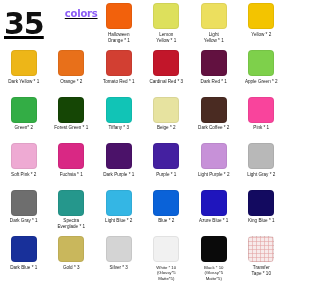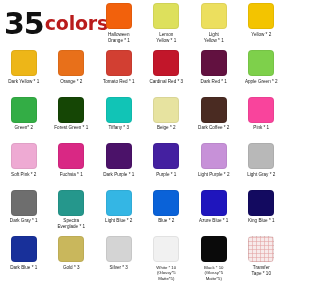--- a/index.html
+++ b/index.html
@@ -47,36 +47,37 @@
     width: 95px;
     height: 47px;
     display: flex;
     align-items: center;
     justify-content: flex-start;
     padding-left: 4px;
     box-sizing: border-box;
   }
   .title-text {
     display: flex;
-    align-items: center;
+    align-items: flex-start;
     line-height: 1;
+    text-decoration: underline;
   }
   .title-num {
     font-family: "DejaVu Sans", sans-serif;
     font-weight: 700;
     font-size: 30px;
     letter-spacing: -1px;
     color: #111111;
   }
   .title-word {
     font-family: "DejaVu Sans", sans-serif;
     font-weight: 700;
-    font-size: 19px;
-    color: #b91c1c;
-    margin-left: 1px;
+    font-size: 10px;
+    color: #8b5cf6;
+    margin-left: 21px;
     letter-spacing: -0.2px;
   }
 
   .swatch {
     width: 26px;
     height: 26px;
     border-radius: 4px;
     flex: 0 0 auto;
   }
   .swatch.bordered {

